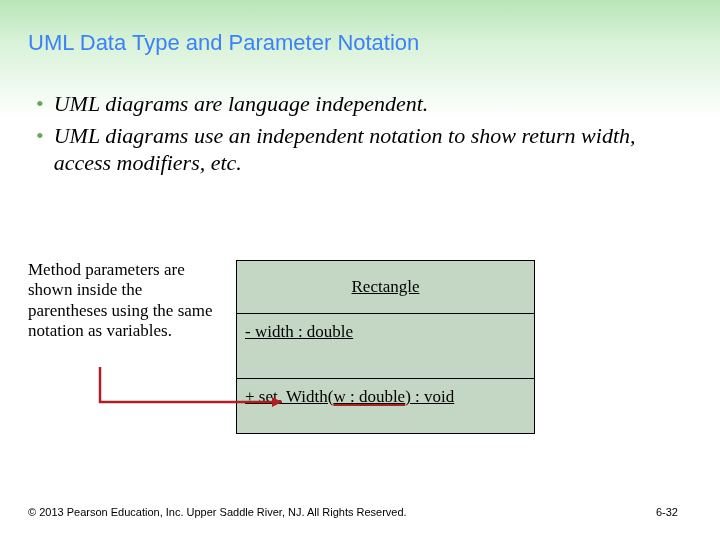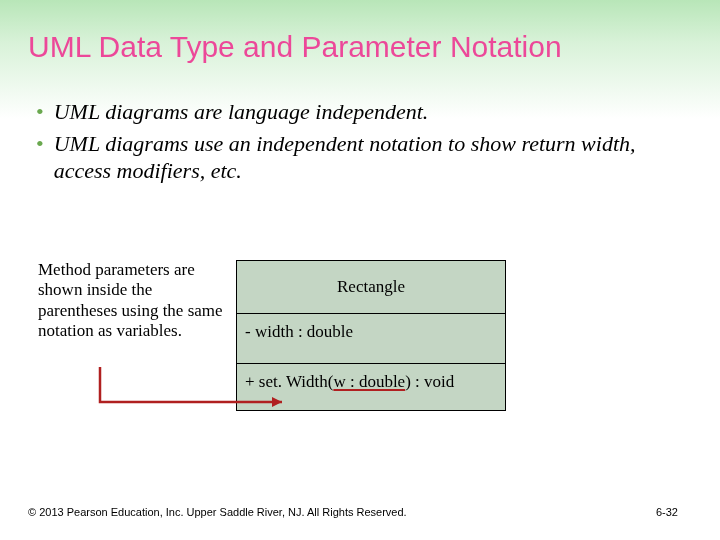--- a/index.html
+++ b/index.html
@@ -4,22 +4,22 @@
 <style>
   * { margin: 0; padding: 0; box-sizing: border-box; }
   html, body { width: 720px; height: 540px; }
   body {
     font-family: "Times New Roman", Times, serif;
     background: linear-gradient(to bottom, #b8e6b8 0%, #d9f2d9 8%, #ffffff 22%, #ffffff 100%);
     position: relative;
   }
   .title {
     font-family: Arial, Helvetica, sans-serif;
-    font-size: 30px;
-    color: #ec4899;
+    font-size: 22px;
+    color: #3b82f6;
     padding: 30px 24px 10px 28px;
   }
   .bullets {
     padding: 24px 30px 0 36px;
     font-size: 22px;
     color: #000;
     line-height: 1.25;
   }
   .bullet-item { display: flex; align-items: flex-start; margin-bottom: 4px; }
   .bullet-dot {
@@ -30,38 +30,38 @@
     flex: 0 0 auto;
   }
   .bullet-text { flex: 1 1 auto; font-style: italic; }
   .lower { position: absolute; left: 0; top: 260px; width: 720px; }
   .note {
     position: absolute;
     left: 28px; top: 0;
     width: 190px;
     font-size: 17px;
     line-height: 1.2;
-    margin-left: 10px;
   }
   .uml-box {
     position: absolute;
     left: 236px; top: 0;
-    width: 270px;
+    width: 299px;
     border: 1.5px solid #000;
+    text-decoration: underline;
   }
   .uml-cell {
     border-bottom: 1.5px solid #000;
     background: #c4d6c4;
     font-size: 17px;
     padding: 4px 8px;
   }
   .uml-cell:last-child { border-bottom: none; }
   .uml-header { text-align: center; padding: 16px 0; }
-  .uml-attr { padding: 8px 8px 21px 8px; }
-  .uml-method { padding: 8px 8px 18px 8px; }
+  .uml-attr { padding: 8px 8px 36px 8px; }
+  .uml-method { padding: 8px 8px 26px 8px; }
   .underline { text-decoration: underline; text-decoration-color: #b02020; text-decoration-thickness: 2px; text-underline-offset: 2px; }
   .arrow-svg { position: absolute; left: 90px; top: 104px; width: 280px; height: 70px; pointer-events: none; }
   .footer-left {
     position: absolute;
     left: 28px; bottom: 22px;
     font-family: Arial, Helvetica, sans-serif;
     font-size: 11px;
     color: #000;
     margin-top: 24px;
   }

